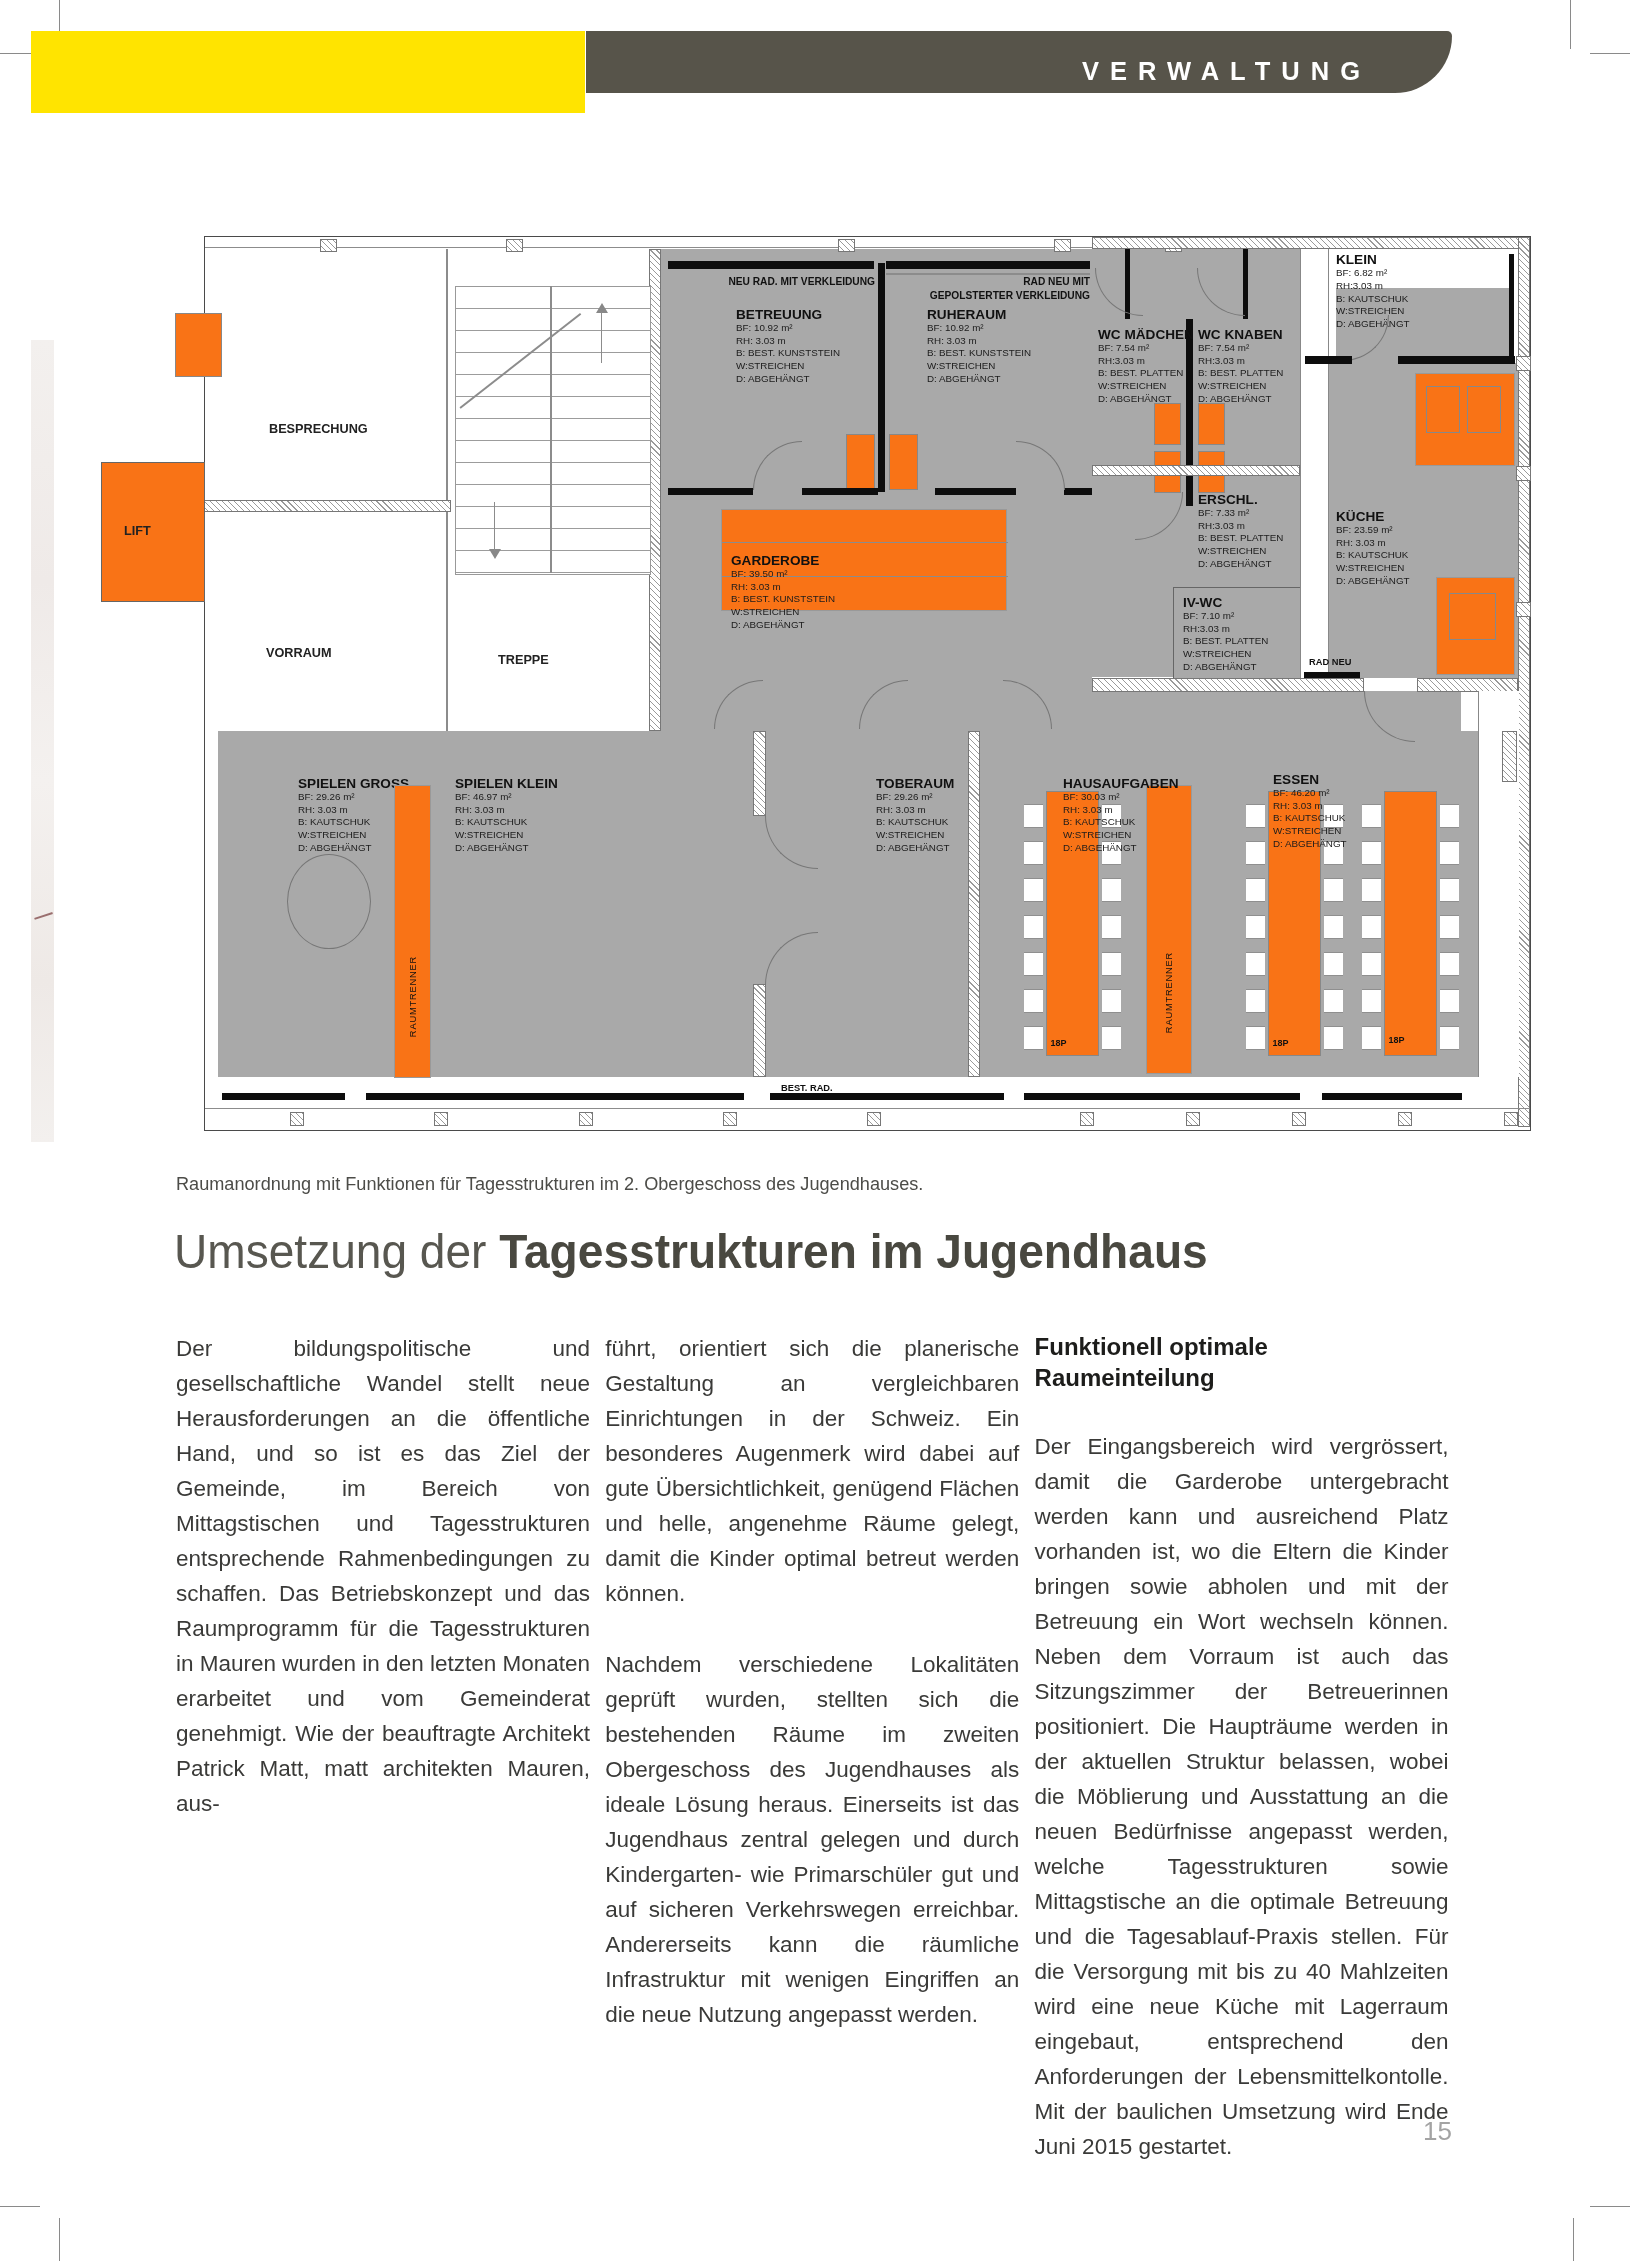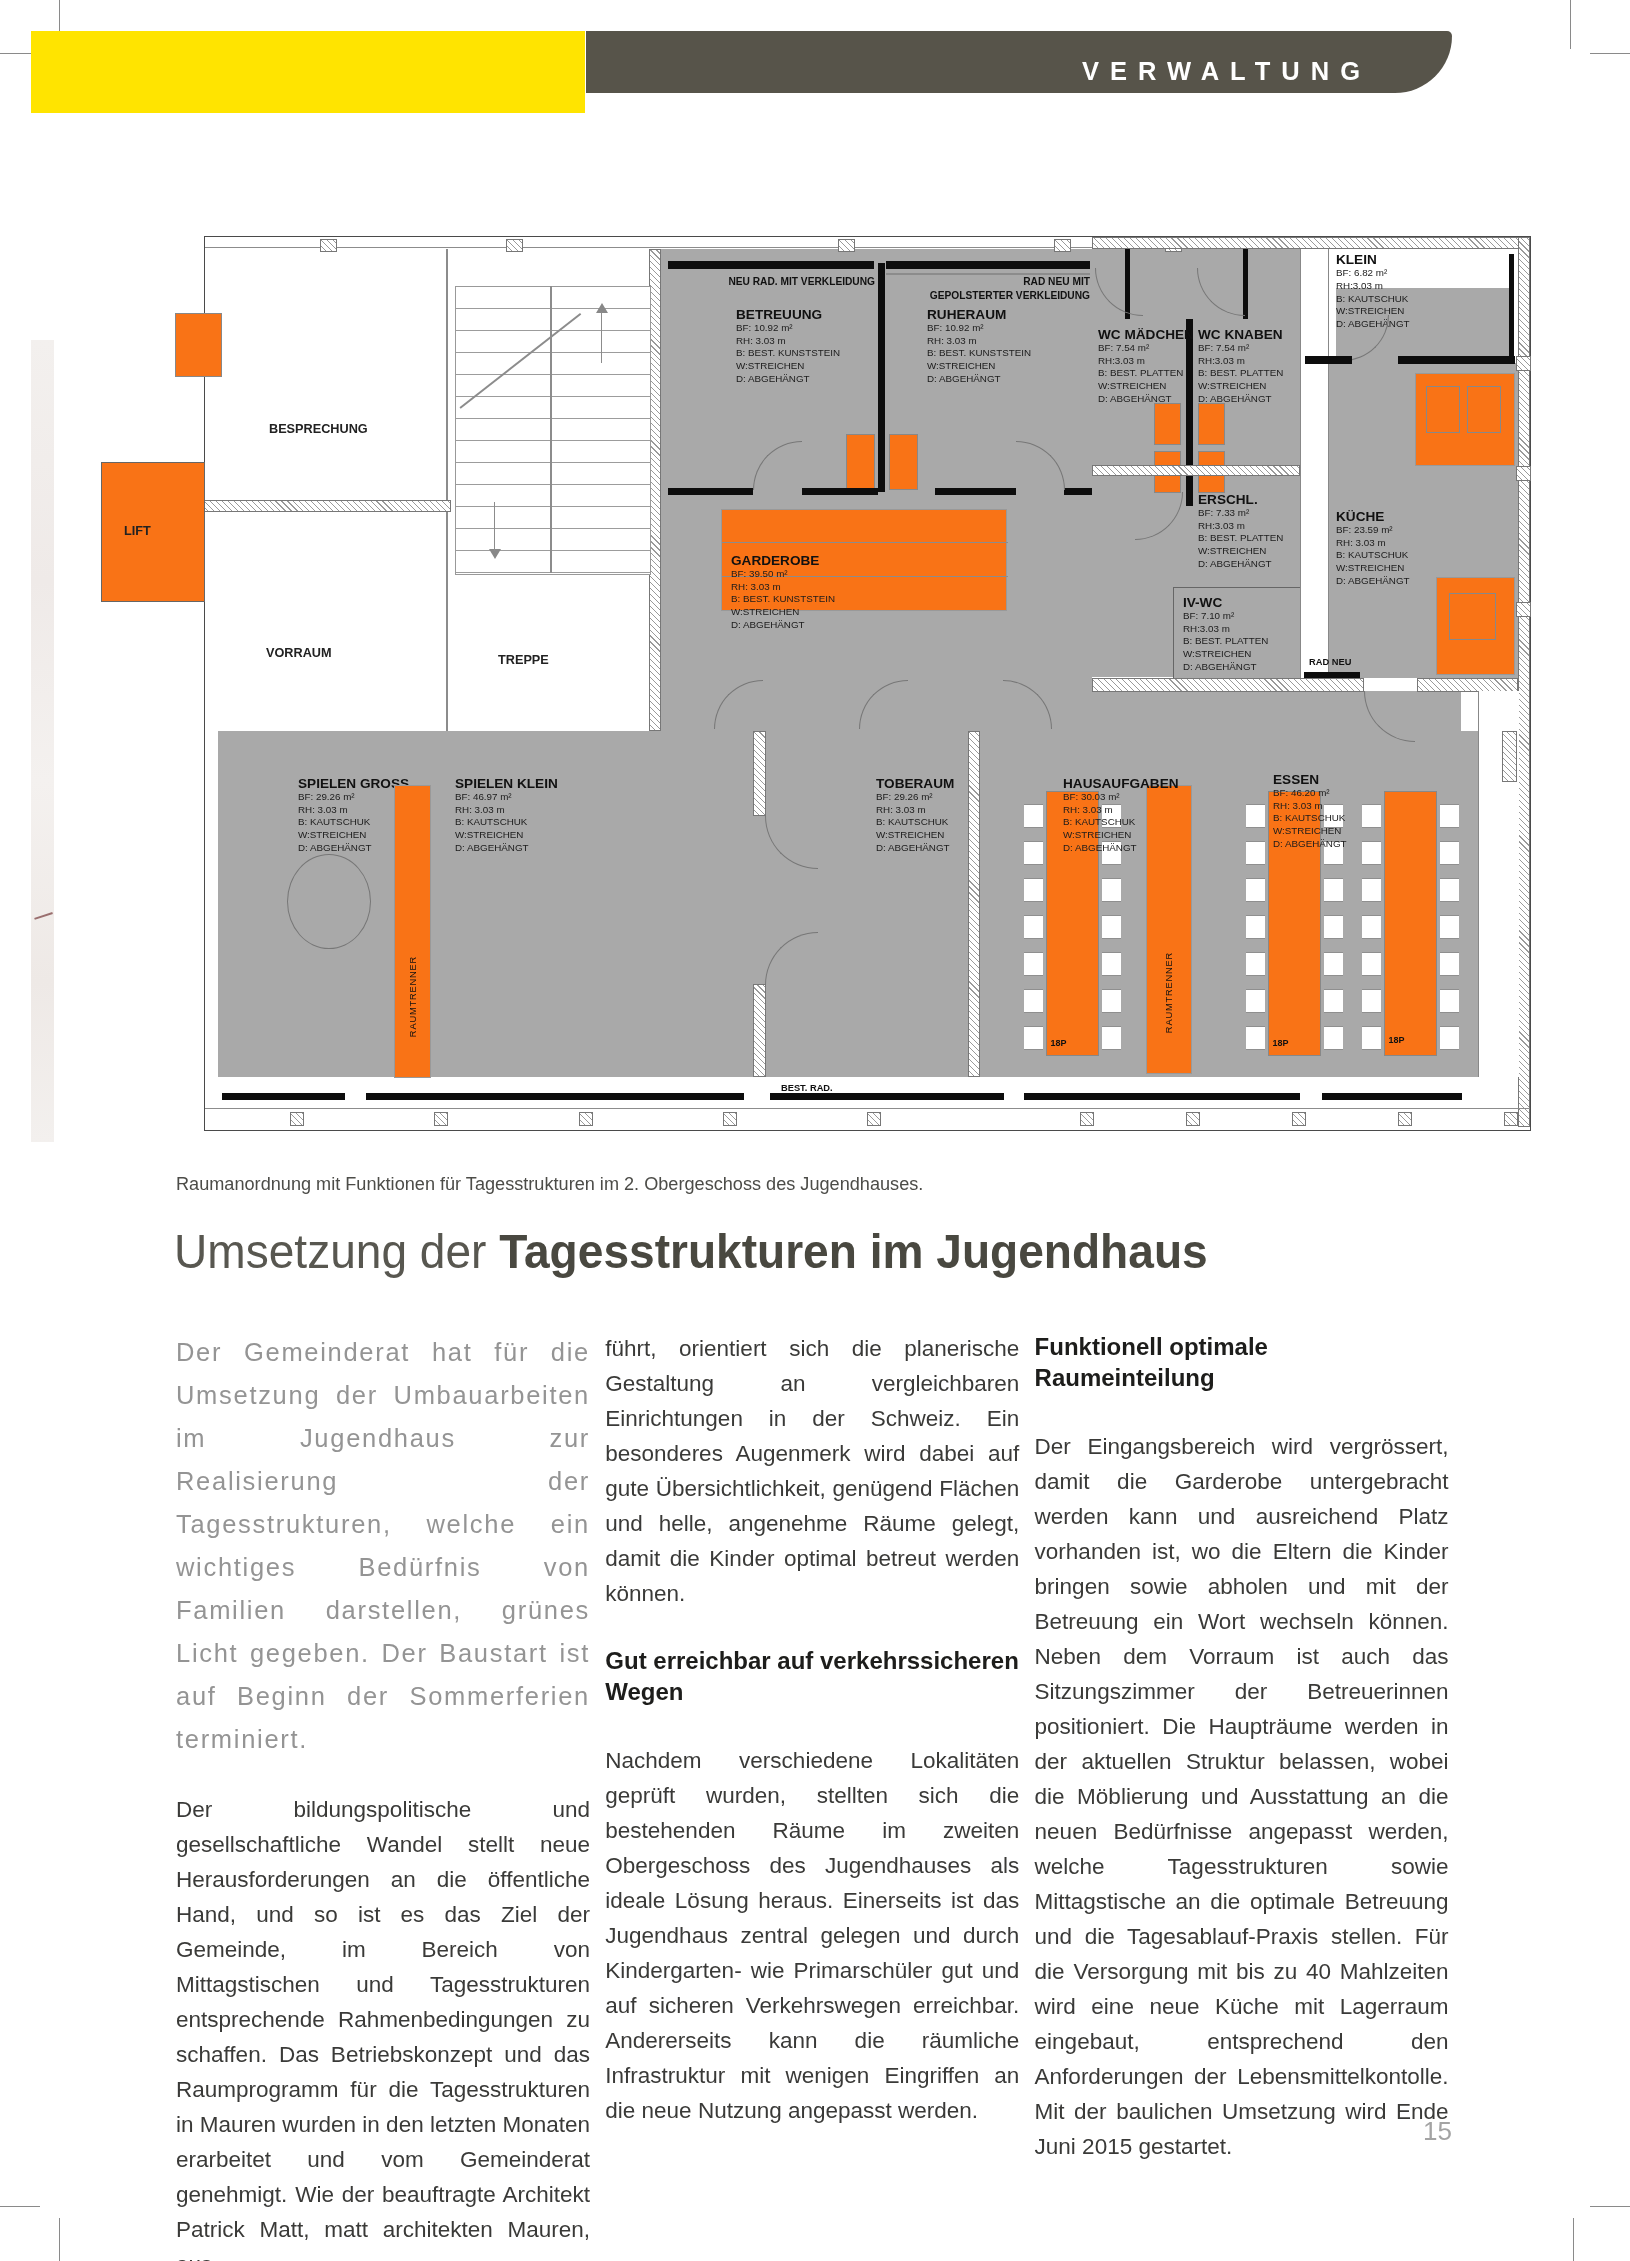--- a/index.html
+++ b/index.html
@@ -377,26 +377,24 @@
   <div class="abs hatch" style="left:1087px;top:875px;width:14.4px;height:13.6px;"></div>
   <div class="abs hatch" style="left:1193px;top:875px;width:14.4px;height:13.6px;"></div>
   <div class="abs hatch" style="left:1299px;top:875px;width:14.4px;height:13.6px;"></div>
 </div>
 
 <div class="abs caption">Raumanordnung mit Funktionen für Tagesstrukturen im 2. Obergeschoss des Jugendhauses.</div>
 <div class="abs title"><span class="t-light">Umsetzung der </span><span class="t-bold">Tagesstrukturen im Jugendhaus</span></div>
 
 <div class="abs cols">
   <div class="col">
-    <p class="lead">Der Gemeinderat hat für die Umsetzung der Umbauarbeiten im Jugendhaus zur Realisierung der Tagesstrukturen, welche ein wichtiges Bedürfnis von Familien darstellen, grünes Licht gegeben. Der Baustart ist auf Beginn der Sommerferien terminiert.</p>
     <p class="bodytxt">Der bildungspolitische und gesellschaftliche Wandel stellt neue Herausforderungen an die öffentliche Hand, und so ist es das Ziel der Gemeinde, im Bereich von Mittagstischen und Tagesstrukturen entsprechende Rahmenbedingungen zu schaffen. Das Betriebskonzept und das Raumprogramm für die Tagesstrukturen in Mauren wurden in den letzten Monaten erarbeitet und vom Gemeinderat genehmigt. Wie der beauftragte Architekt Patrick Matt, matt architekten Mauren, aus-</p>
   </div>
   <div class="col">
     <p class="bodytxt">führt, orientiert sich die planerische Gestaltung an vergleichbaren Einrichtungen in der Schweiz. Ein besonderes Augenmerk wird dabei auf gute Übersichtlichkeit, genügend Flächen und helle, angenehme Räume gelegt, damit die Kinder optimal betreut werden können.</p>
-    <p class="subhead mt-sub">Gut erreichbar auf verkehrssicheren Wegen</p>
     <p class="bodytxt mt-body">Nachdem verschiedene Lokalitäten geprüft wurden, stellten sich die bestehenden Räume im zweiten Obergeschoss des Jugendhauses als ideale Lösung heraus. Einerseits ist das Jugendhaus zentral gelegen und durch Kindergarten- wie Primarschüler gut und auf sicheren Verkehrswegen erreichbar. Andererseits kann die räumliche Infrastruktur mit wenigen Eingriffen an die neue Nutzung angepasst werden.</p>
   </div>
   <div class="col">
     <p class="subhead">Funktionell optimale Raumeinteilung</p>
     <p class="bodytxt mt-body">Der Eingangsbereich wird vergrössert, damit die Garderobe untergebracht werden kann und ausreichend Platz vorhanden ist, wo die Eltern die Kinder bringen sowie abholen und mit der Betreuung ein Wort wechseln können. Neben dem Vorraum ist auch das Sitzungszimmer der Betreuerinnen positioniert. Die Haupträume werden in der aktuellen Struktur belassen, wobei die Möblierung und Ausstattung an die neuen Bedürfnisse angepasst werden, welche Tagesstrukturen sowie Mittagstische an die optimale Betreuung und die Tagesablauf-Praxis stellen. Für die Versorgung mit bis zu 40 Mahlzeiten wird eine neue Küche mit Lagerraum eingebaut, entsprechend den Anforderungen der Lebensmittelkontolle. Mit der baulichen Umsetzung wird Ende Juni 2015 gestartet.</p>
   </div>
 </div>
 
 <div class="abs pagenum">15</div>
 

